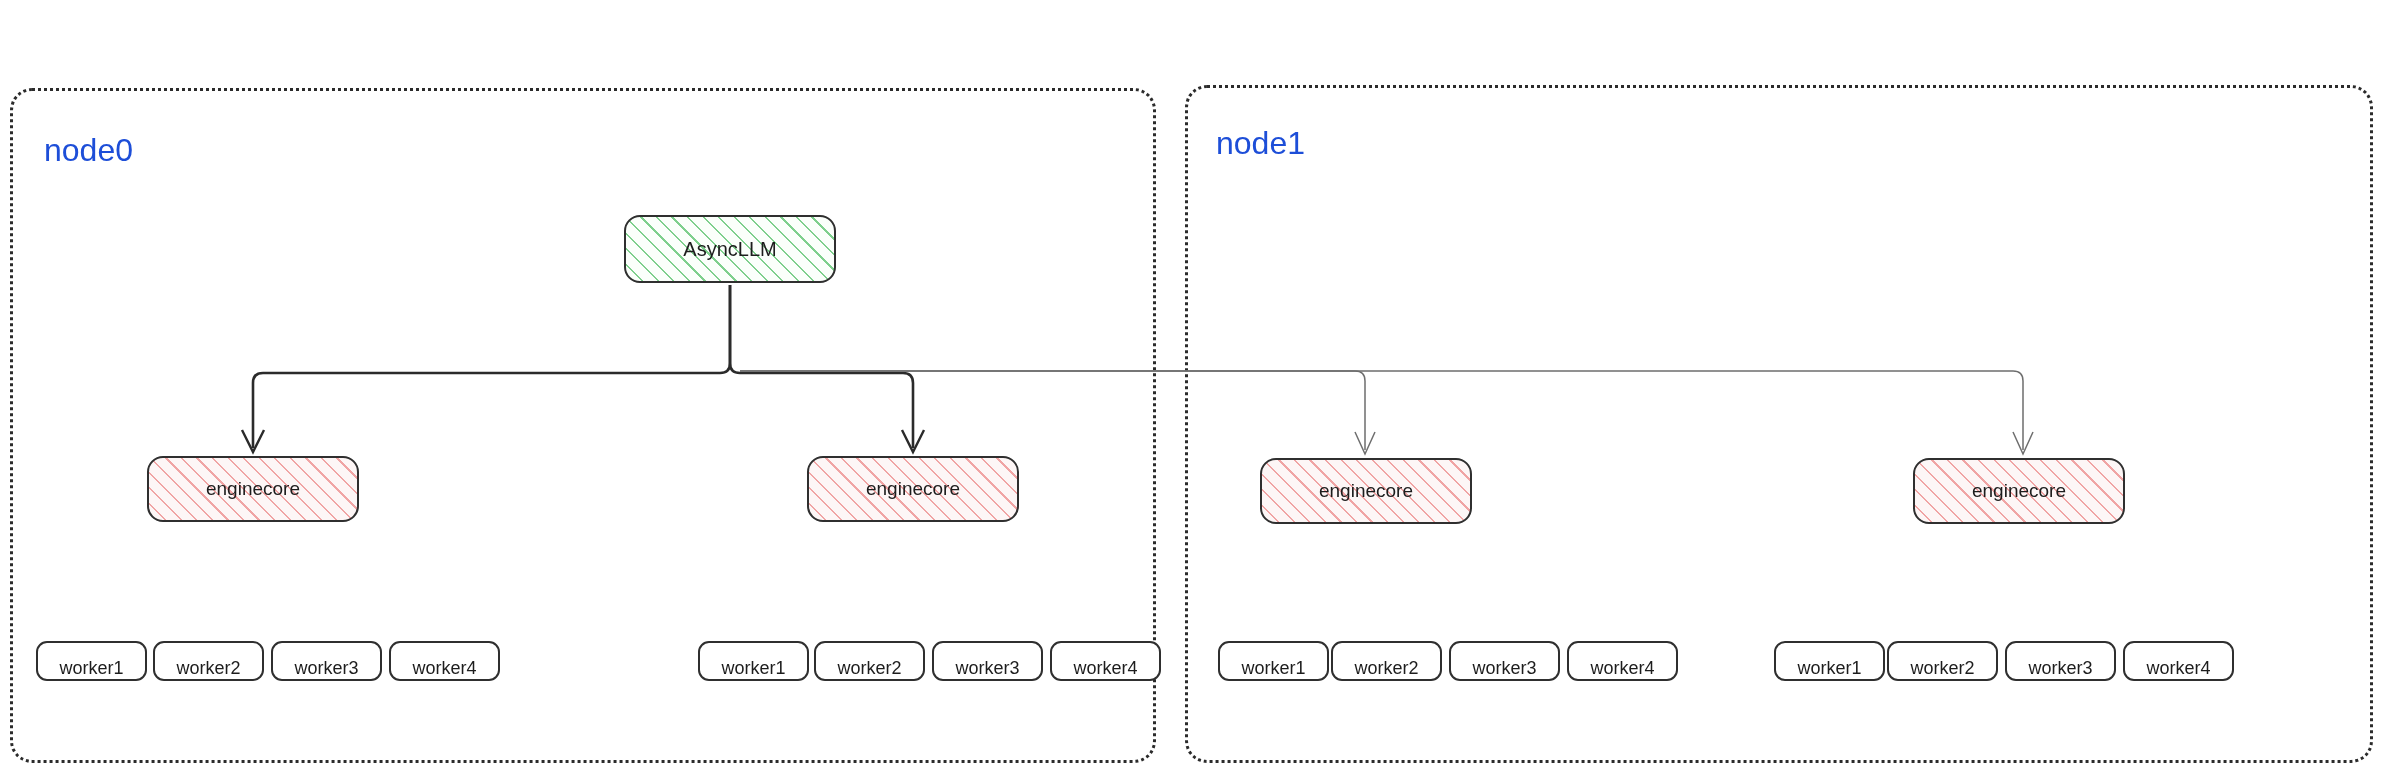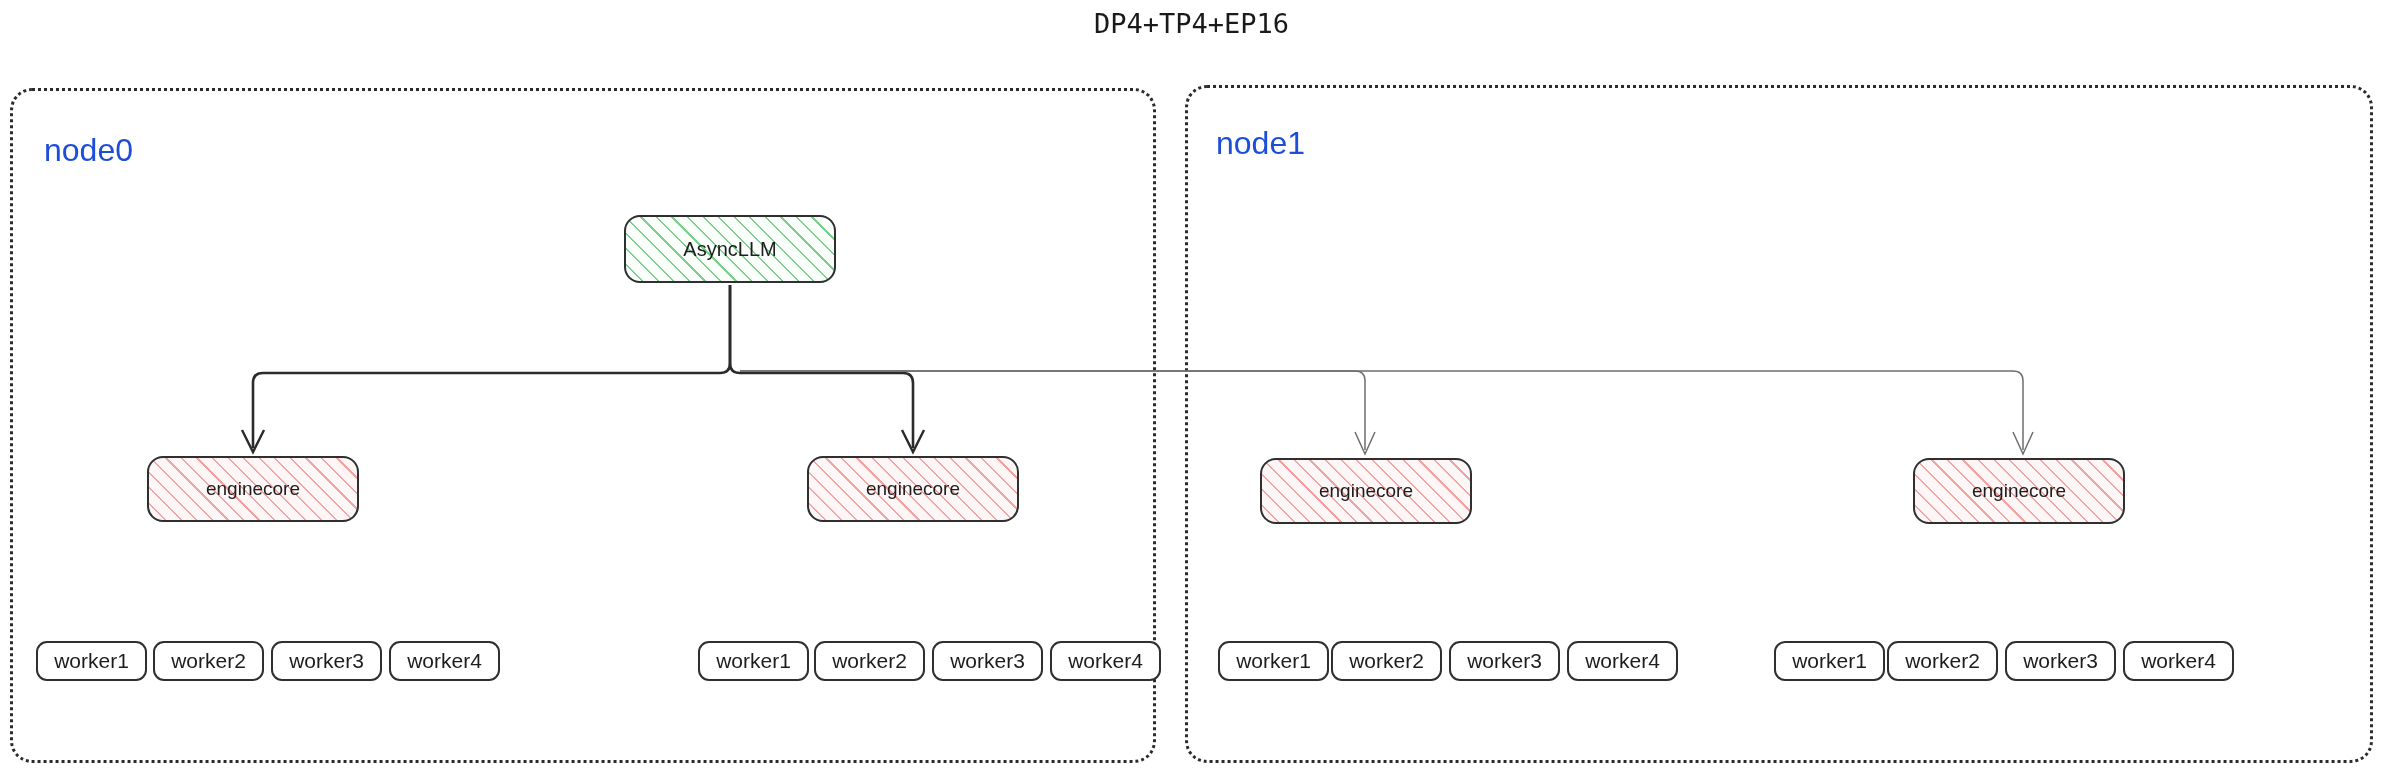--- a/index.html
+++ b/index.html
@@ -88,21 +88,22 @@
         rgba(238, 150, 150, 0.85) 0px,
         rgba(238, 150, 150, 0.85) 1.6px,
         rgba(255, 255, 255, 0) 1.6px,
         rgba(255, 255, 255, 0) 11px);
     text-align: center;
   }
 
   .nbox.worker {
     border-radius: 11px;
     border-width: 2.2px;
-    font-size: 21px;
+    font-size: 18px;
+    align-items: flex-end;
   }
 
   
   #edges {
     position: absolute;
     left: 0;
     top: 0;
     width: 2383px;
     height: 773px;
     pointer-events: none;
@@ -127,21 +128,20 @@
     fill: none;
     stroke: #6e6e6e;
     stroke-width: 1.5;
   }
 </style>
 </head>
 <body>
 
 <div id="canvas">
 
-  <div class="diagram-title">DP4+TP4+EP16</div>
 
   <svg id="edges" viewBox="0 0 2383 773" xmlns="http://www.w3.org/2000/svg">
 
     <path class="edge-dark" d="M 730 285 L 730 363 Q 730 373 740 373"></path>
     <path class="edge-dark" d="M 730 285 L 730 363 Q 730 373 720 373"></path>
 
     <path class="edge-dark" d="M 720 373 L 263 373 Q 253 373 253 383 L 253 448"></path>
     <path class="arrow-dark" d="M 242 430 L 253 452 L 264 430"></path>
 
     <path class="edge-dark" d="M 740 373 L 903 373 Q 913 373 913 383 L 913 448"></path>

